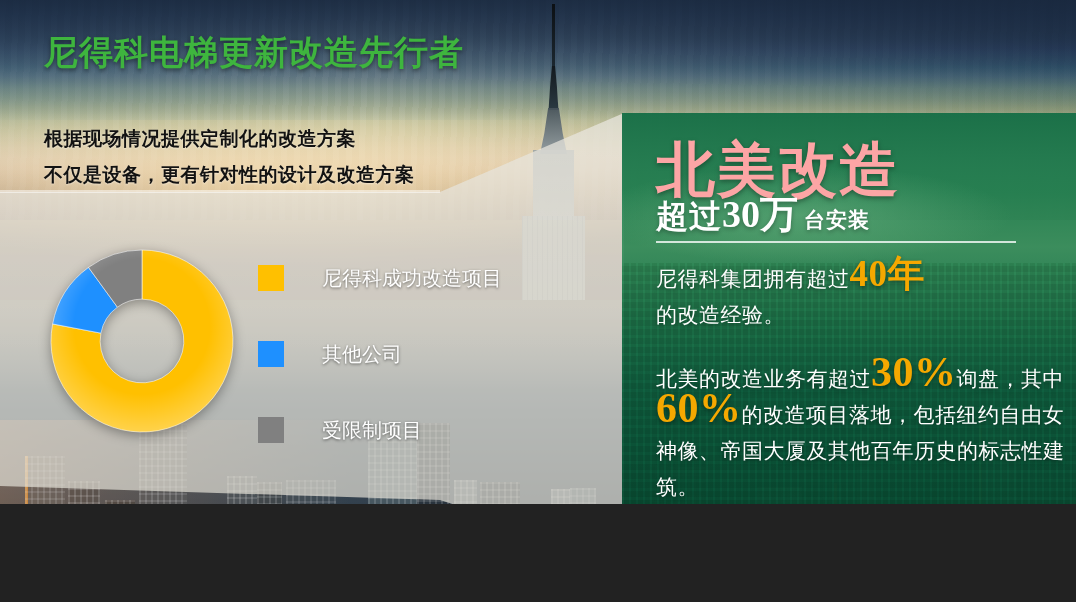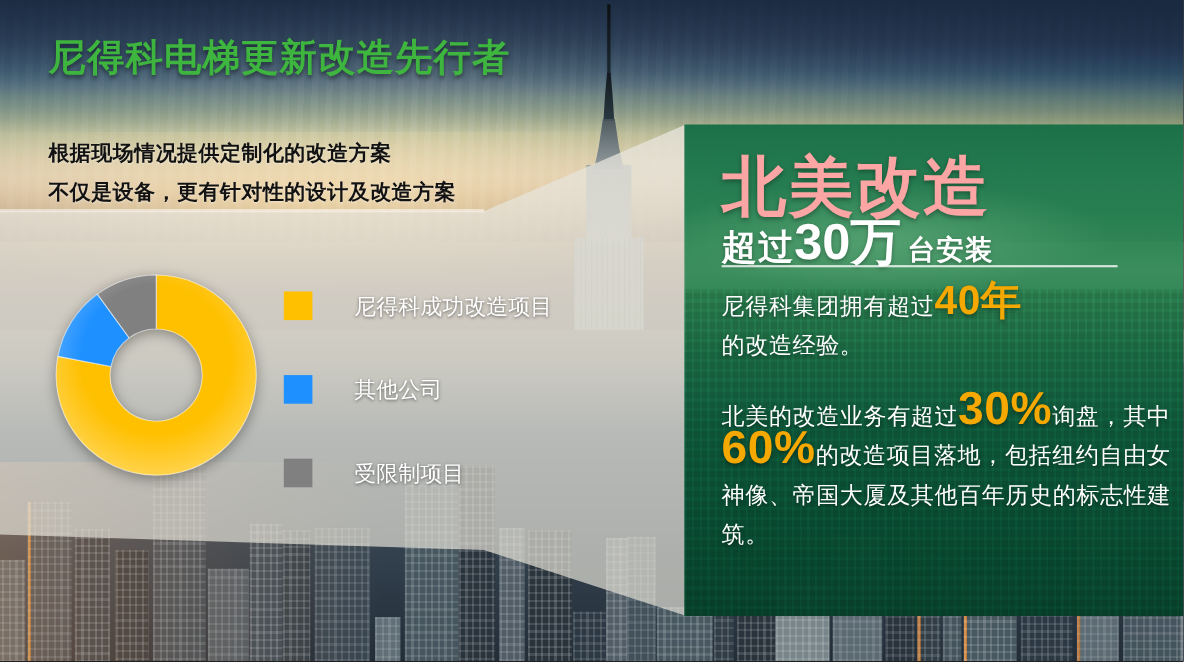--- a/index.html
+++ b/index.html
@@ -1,22 +1,22 @@
 <!DOCTYPE html>
 <html lang="zh"><head>
 <meta charset="utf-8">
 <title>Nidec Elevator Modernization Slide</title>
 <style>
   html,body{margin:0;padding:0;background:#222;}
   *{box-sizing:border-box;}
   #slide{
     position:relative;
-    width:1076px;height:601px;
+    width:1076px;height:504px;
     overflow:hidden;
-    font-family:Liberation Sans, sans-serif;
+    font-family:Liberation Serif, serif;
     user-select:none;
   }
 
   
   .bg{position:absolute;inset:0;}
 
   
   .sky{
     position:absolute;left:0;top:0;width:1076px;height:330px;
     background:
@@ -194,22 +194,22 @@
     position:absolute;left:34px;top:18px;
     font-size:59px;font-weight:bold;color:#fca5a5;letter-spacing:2px;
     text-shadow:0 2px 5px rgba(0,0,0,.35);white-space:nowrap;
   }
   .p-h2{
     position:absolute;left:34px;top:76px;
     color:#fff;white-space:nowrap;text-shadow:0 2px 4px rgba(0,0,0,.3);
     font-weight:bold;
   }
   .p-h2 .sm{font-size:32px;letter-spacing:1px;}
-  .p-h2 .big{font-size:46px;letter-spacing:0px;}
-  .p-h2 .tail{font-size:25px;letter-spacing:1px;margin-left:6px;}
+  .p-h2 .big{font-size:38px;letter-spacing:0px;}
+  .p-h2 .tail{font-size:21px;letter-spacing:1px;margin-left:6px;}
 
   .divider{
     position:absolute;left:34px;top:128px;width:360px;height:2px;
     background:rgba(255,255,255,.78);
   }
 
   .p-body{
     position:absolute;color:#fff;
     font-size:21px;line-height:36px;letter-spacing:.5px;
     text-shadow:0 2px 4px rgba(0,0,0,.4);

